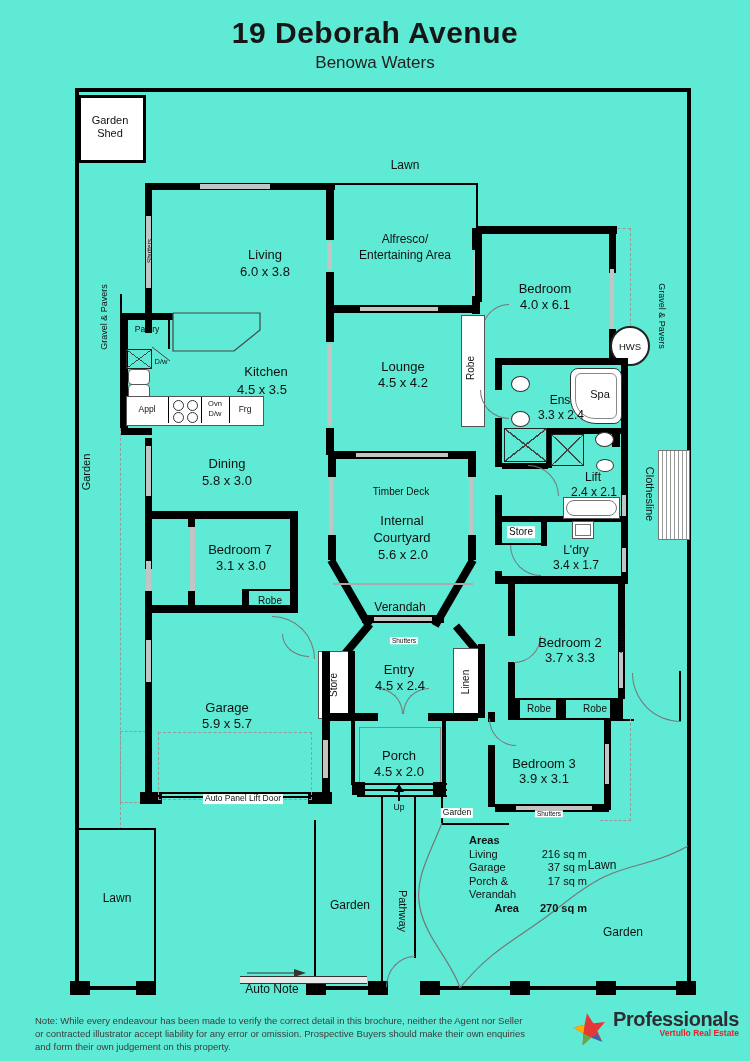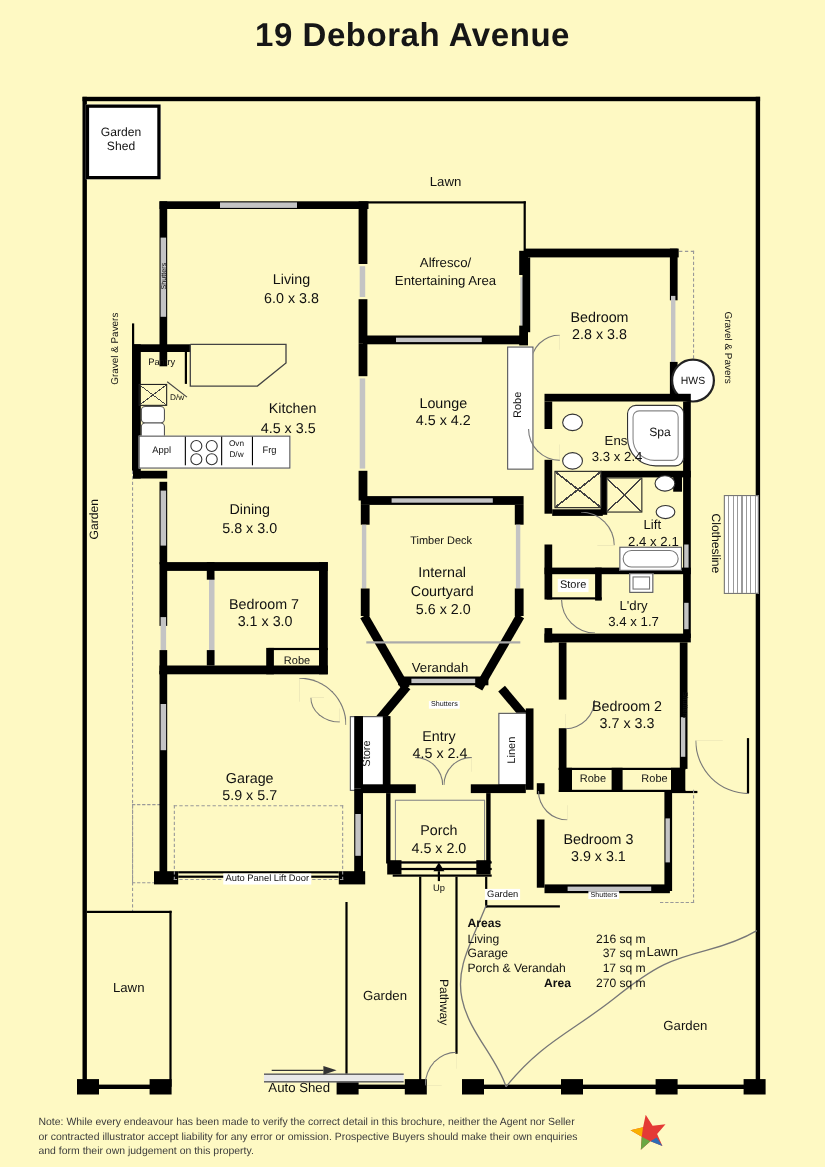--- a/index.html
+++ b/index.html
@@ -1,16 +1,16 @@
 <!DOCTYPE html>
 <html><head>
 <meta charset="utf-8">
 <style>
   html,body{margin:0;padding:0;background:#fff;}
-  #plan{position:relative;width:750px;height:1061px;background:#fef9c3;overflow:hidden;
+  #plan{position:relative;width:750px;height:1061px;background:#5eead4;overflow:hidden;
         font-family:"Liberation Sans",sans-serif;color:#111;}
   .ab{position:absolute;}
   .w{position:absolute;background:#000;}
   .tn{position:absolute;background:#000;}
   .gy{position:absolute;background:#c4c4c4;}
   .post{position:absolute;width:20px;height:14px;background:#000;}
   .diag{position:absolute;height:8px;background:#000;transform-origin:0 50%;}
   .tbx{position:absolute;border:1px solid #555;background:#fff;}
   .arc{position:absolute;border:0 solid #777;}
   .dsh{position:absolute;border:0 dashed #999;}
@@ -32,38 +32,39 @@
   .ov{position:absolute;border:1.2px solid #333;border-radius:50%;background:#fff;}
   .circ{position:absolute;border:2px solid #222;border-radius:50%;background:#fff;
         display:flex;align-items:center;justify-content:center;font-size:9.5px;}
   .spa{position:absolute;border:1.5px solid #333;border-radius:8px 8px 8px 26px;background:#fff;}
   .cl{position:absolute;border:1px solid #777;
       background:repeating-linear-gradient(90deg,#fff 0 3px,#9a9a9a 3px 4px);}
   .hdr{position:absolute;left:0;right:0;top:16px;text-align:center;}
   .hdr .t{font-size:30px;font-weight:bold;letter-spacing:.5px;color:#161616;}
   .hdr .s{font-size:17px;margin-top:3px;color:#222;}
   .areas{position:absolute;left:425px;top:834px;width:162px;font-size:11px;}
-  .areas .row{display:flex;line-height:13.5px;}
+  .areas .row{display:flex;line-height:13.5px;margin-left:44px;}
   .areas .row .l{flex:1;text-align:left;}
   .areas .row .v{width:62px;text-align:right;}
   .note{position:absolute;left:35px;top:1014px;width:492px;font-size:9.5px;
         line-height:13px;color:#3c3c3c;}
   .logo{position:absolute;left:571px;top:1008px;display:flex;align-items:flex-start;}
   .logo .txt{margin-left:2px;}
   .logo .brand{font-size:20px;font-weight:bold;color:#2d2d33;letter-spacing:-.4px;line-height:22px;}
   .logo .sub{font-size:8.5px;font-weight:bold;color:#e4252b;text-align:right;margin-top:-2px;}
   svg.overlay{position:absolute;left:0;top:0;pointer-events:none;}
 </style>
 </head>
 <body>
 
 <div id="plan">
 
   <div class="hdr">
     <div class="t">19 Deborah Avenue</div>
+    <div class="s">Benowa Waters</div>
   </div>
 
   <i class="w" style="left:75px;top:88px;width:616px;height:4px"></i>
   <i class="w" style="left:687px;top:88px;width:4px;height:902px"></i>
   <i class="w" style="left:75px;top:88px;width:4px;height:902px"></i>
   <i class="w" style="left:78px;top:986px;width:76px;height:4px"></i>
   <i class="w" style="left:313px;top:986px;width:62px;height:4px"></i>
   <i class="w" style="left:428px;top:986px;width:261px;height:4px"></i>
   <i class="post" style="left:70px;top:981px"></i>
   <i class="post" style="left:136px;top:981px"></i>
@@ -279,21 +280,21 @@
   <div class="lb md vccw" style="left:86px;top:472px">Garden</div>
   <div class="lb md vcw" style="left:662px;top:316px;font-size:9px">Gravel &amp; Pavers</div>
   <div class="lb md vcw" style="left:650px;top:494px">Clothesline</div>
   <div class="lb xs vccw" style="left:150px;top:251px">Shutters</div>
 
   <div class="lb big" style="left:265px;top:255px">Living</div>
   <div class="lb big" style="left:265px;top:272px">6.0 x 3.8</div>
   <div class="lb" style="left:405px;top:240px">Alfresco/</div>
   <div class="lb" style="left:405px;top:256px">Entertaining Area</div>
   <div class="lb big" style="left:545px;top:289px">Bedroom</div>
-  <div class="lb big" style="left:545px;top:305px">2.8 x 3.8</div>
+  <div class="lb big" style="left:545px;top:305px">4.0 x 6.1</div>
   <div class="lb sm" style="left:147px;top:330px">Pantry</div>
   <div class="lb t7" style="left:161px;top:362px">D/w</div>
   <div class="lb big" style="left:266px;top:372px">Kitchen</div>
   <div class="lb big" style="left:262px;top:390px">4.5 x 3.5</div>
   <div class="lb sm" style="left:147px;top:410px">Appl</div>
   <div class="lb t7" style="left:215px;top:404px">Ovn</div>
   <div class="lb t7" style="left:215px;top:414px">D/w</div>
   <div class="lb sm" style="left:245px;top:410px">Frg</div>
   <div class="lb big" style="left:403px;top:367px">Lounge</div>
   <div class="lb big" style="left:403px;top:383px">4.5 x 4.2</div>
@@ -334,48 +335,52 @@
   <div class="lb sm" style="left:399px;top:808px">Up</div>
   <div class="lb sm wbg" style="left:457px;top:813px">Garden</div>
   <div class="lb big" style="left:544px;top:764px">Bedroom 3</div>
   <div class="lb big" style="left:544px;top:779px">3.9 x 3.1</div>
   <div class="lb xs wbg" style="left:549px;top:814px">Shutters</div>
   <div class="lb" style="left:117px;top:899px">Lawn</div>
   <div class="lb" style="left:350px;top:906px">Garden</div>
   <div class="lb md vcw" style="left:403px;top:911px">Pathway</div>
   <div class="lb" style="left:602px;top:866px">Lawn</div>
   <div class="lb" style="left:623px;top:933px">Garden</div>
-  <div class="lb" style="left:272px;top:990px">Auto Shed</div>
+  <div class="lb" style="left:272px;top:990px">Auto Note</div>
 
   <div class="areas">
     <div class="row">
         <span class="l" style="font-weight:bold">Areas</span>
       </div>
     <div class="row">
       <span class="l">Living</span>
       <span class="v">216 sq m</span>
     </div>
     <div class="row">
       <span class="l">Garage</span>
       <span class="v">37 sq m</span>
     </div>
     <div class="row">
       <span class="l">Porch &amp; Verandah</span>
       <span class="v">17 sq m</span>
     </div>
     <div class="row">
       <span class="l" style="font-weight:bold;text-align:right;padding-right:6px">Area</span>
-      <span class="v" style="font-weight:normal">270 sq m</span>
+      <span class="v" style="font-weight:bold">270 sq m</span>
     </div>
   </div>
 
   <div class="note">Note: While every endeavour has been made to verify the correct detail in this brochure, neither the Agent nor Seller or contracted illustrator accept liability for any error or omission. Prospective Buyers should make their own enquiries and form their own judgement on this property.</div>
 
   <div class="logo">
     <svg width="40" height="42" viewBox="0 0 40 40">
       <polygon points="16,4.3 22.3,14.3 34,13 26.4,22 31.2,32.8 20.3,28.4 11.6,36.3 12.4,24.5 2.2,18.6 13.6,15.8" fill="#e43a35"></polygon>
       <polygon points="2.2,18.6 13.6,15.8 12.4,24.5" fill="#f9b000"></polygon>
       <polygon points="12.4,24.5 11.6,36.3 20.3,28.4" fill="#6aa842"></polygon>
       <polygon points="20.3,28.4 31.2,32.8 26,25" fill="#2e6db4"></polygon>
     </svg>
+    <div class="txt">
+      <div class="brand">Professionals</div>
+      <div class="sub">Vertullo Real Estate</div>
+    </div>
   </div>
 
 </div>
 
 </body></html>

